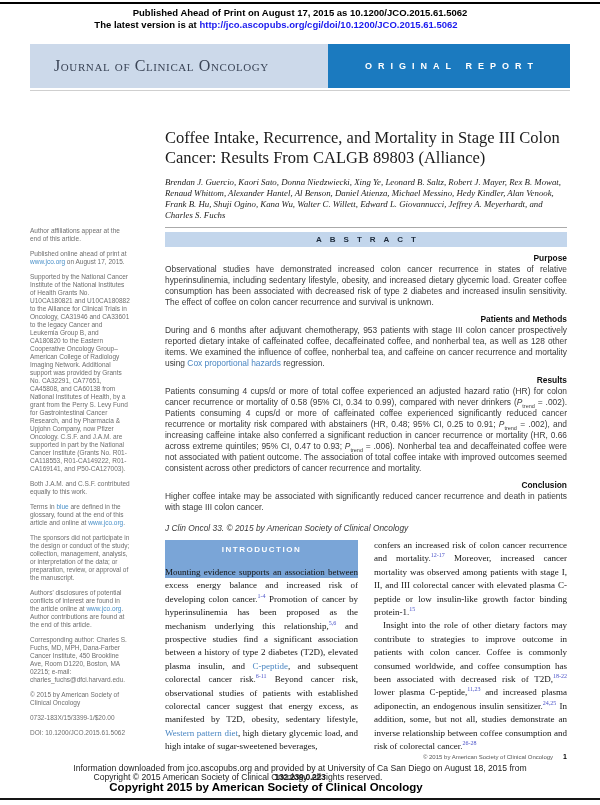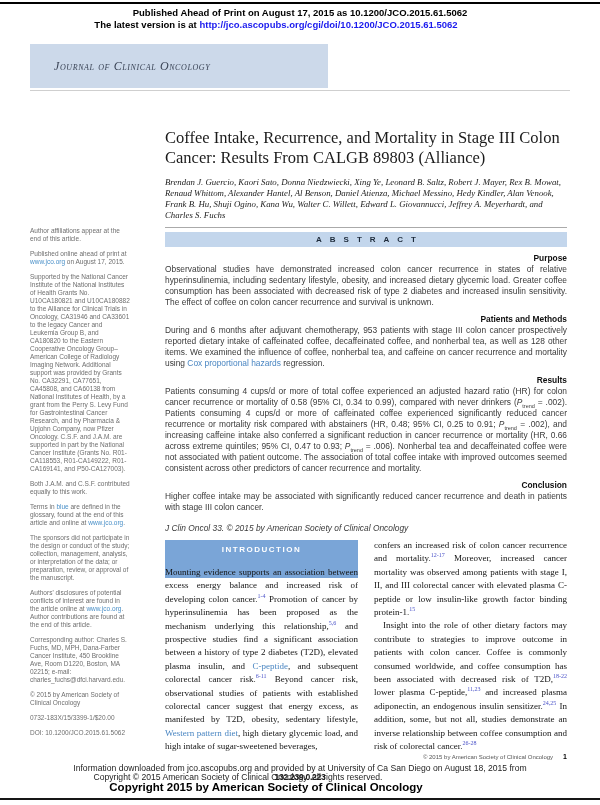--- a/index.html
+++ b/index.html
@@ -22,21 +22,21 @@
 
   .banner-line1{position:absolute;top:7px;left:0;width:600px;text-align:center;
     font-size:9.5px;font-weight:bold;color:#000;}
   .banner-line2{position:absolute;top:19px;left:0;width:552px;text-align:center;
     font-size:9.5px;font-weight:bold;color:#000;}
   .banner-line2 .url{color:var(--top-link-blue);text-decoration:none;}
 
   .masthead{position:absolute;top:44px;left:30px;width:540px;height:44px;display:flex;}
   .masthead-left{width:298px;background:var(--masthead-left-bg);display:flex;align-items:center;}
   .journal-name{font-family:"Liberation Serif","DejaVu Serif",serif;font-variant:small-caps;
-    font-size:12px;letter-spacing:0.6px;color:var(--masthead-left-text);padding-left:24px;font-style:italic;}
+    font-size:16px;letter-spacing:0.6px;color:var(--masthead-left-text);padding-left:24px;}
   .masthead-right{flex:1;background:var(--masthead-right-bg);display:flex;align-items:center;justify-content:center;}
   .section-label{color:#fff;font-size:9px;font-weight:bold;letter-spacing:6px;padding-left:6px;}
   .header-rule{position:absolute;top:90px;left:30px;width:540px;border-top:1px solid #cfcfcf;}
 
   .sidebar{position:absolute;left:30px;top:227px;width:100px;
     font-size:6.5px;line-height:8px;color:#6e6e6e;}
   .sidebar .blk{margin-bottom:7px;}
   .sidebar .link{color:var(--sidebar-link-blue);}
 
   .content{position:absolute;left:165px;top:122px;width:402px;}
@@ -87,20 +87,23 @@
 
   <div class="banner-line1">Published Ahead of Print on August 17, 2015 as 10.1200/JCO.2015.61.5062</div>
   <div class="banner-line2">
     <span>The latest version is at </span><a class="url" href="#">http://jco.ascopubs.org/cgi/doi/10.1200/JCO.2015.61.5062</a>
   </div>
 
   <div class="masthead">
     <div class="masthead-left">
       <span class="journal-name">Journal of Clinical Oncology</span>
     </div>
+    <div class="masthead-right">
+      <span class="section-label">ORIGINAL REPORT</span>
+    </div>
   </div>
   <div class="header-rule"></div>
 
   <aside class="sidebar">
     <div class="blk"><span>Author affiliations appear at the end of this article.</span></div>
     <div class="blk"><span>Published online ahead of print at </span><span class="link">www.jco.org</span><span> on August 17, 2015.</span></div>
     <div class="blk"><span>Supported by the National Cancer Institute of the National Institutes of Health Grants No. U10CA180821 and U10CA180882 to the Alliance for Clinical Trials in Oncology, CA31946 and CA33601 to the legacy Cancer and Leukemia Group B, and CA180820 to the Eastern Cooperative Oncology Group–American College of Radiology Imaging Network. Additional support was provided by Grants No. CA32291, CA77651, CA45808, and CA60138 from National Institutes of Health, by a grant from the Perry S. Levy Fund for Gastrointestinal Cancer Research, and by Pharmacia &amp; Upjohn Company, now Pfizer Oncology. C.S.F. and J.A.M. are supported in part by the National Cancer Institute (Grants No. R01-CA118553, R01-CA149222, R01-CA169141, and P50-CA127003).</span></div>
     <div class="blk"><span>Both J.A.M. and C.S.F. contributed equally to this work.</span></div>
     <div class="blk"><span>Terms in </span><span class="link">blue</span><span> are defined in the glossary, found at the end of this article and online at </span><span class="link">www.jco.org</span><span>.</span></div>
     <div class="blk"><span>The sponsors did not participate in the design or conduct of the study; collection, management, analysis, or interpretation of the data; or preparation, review, or approval of the manuscript.</span></div>

